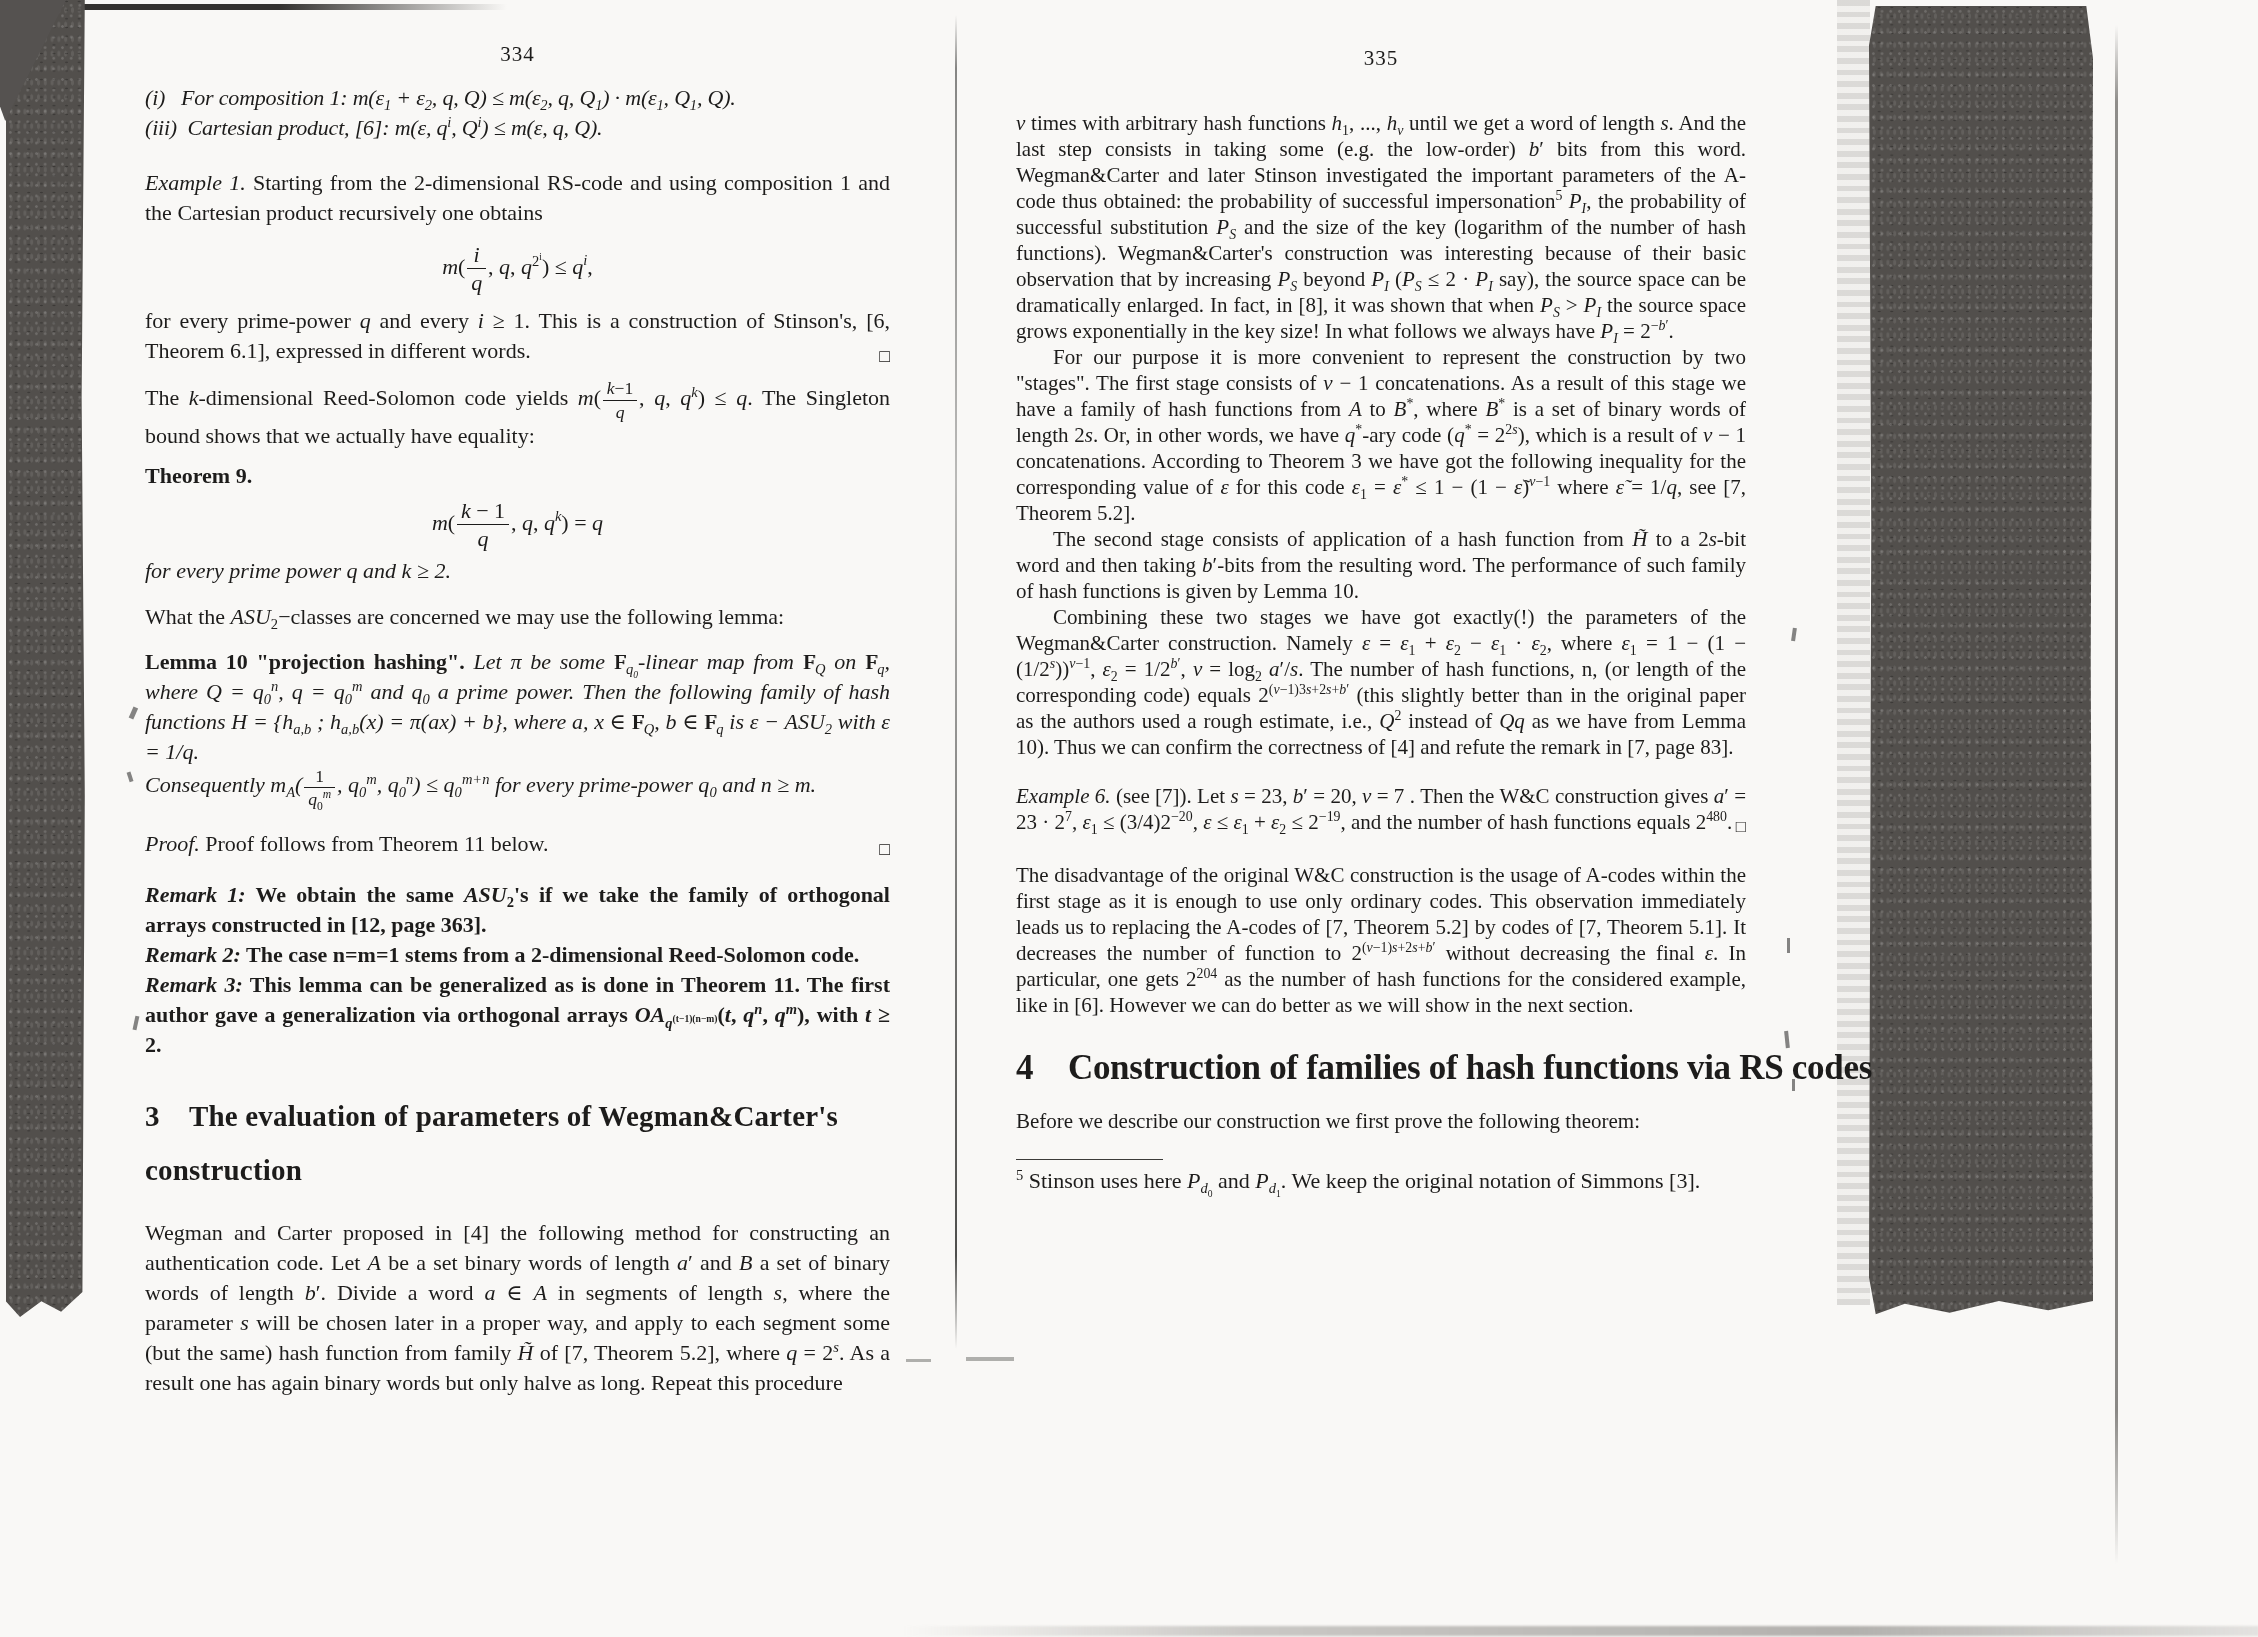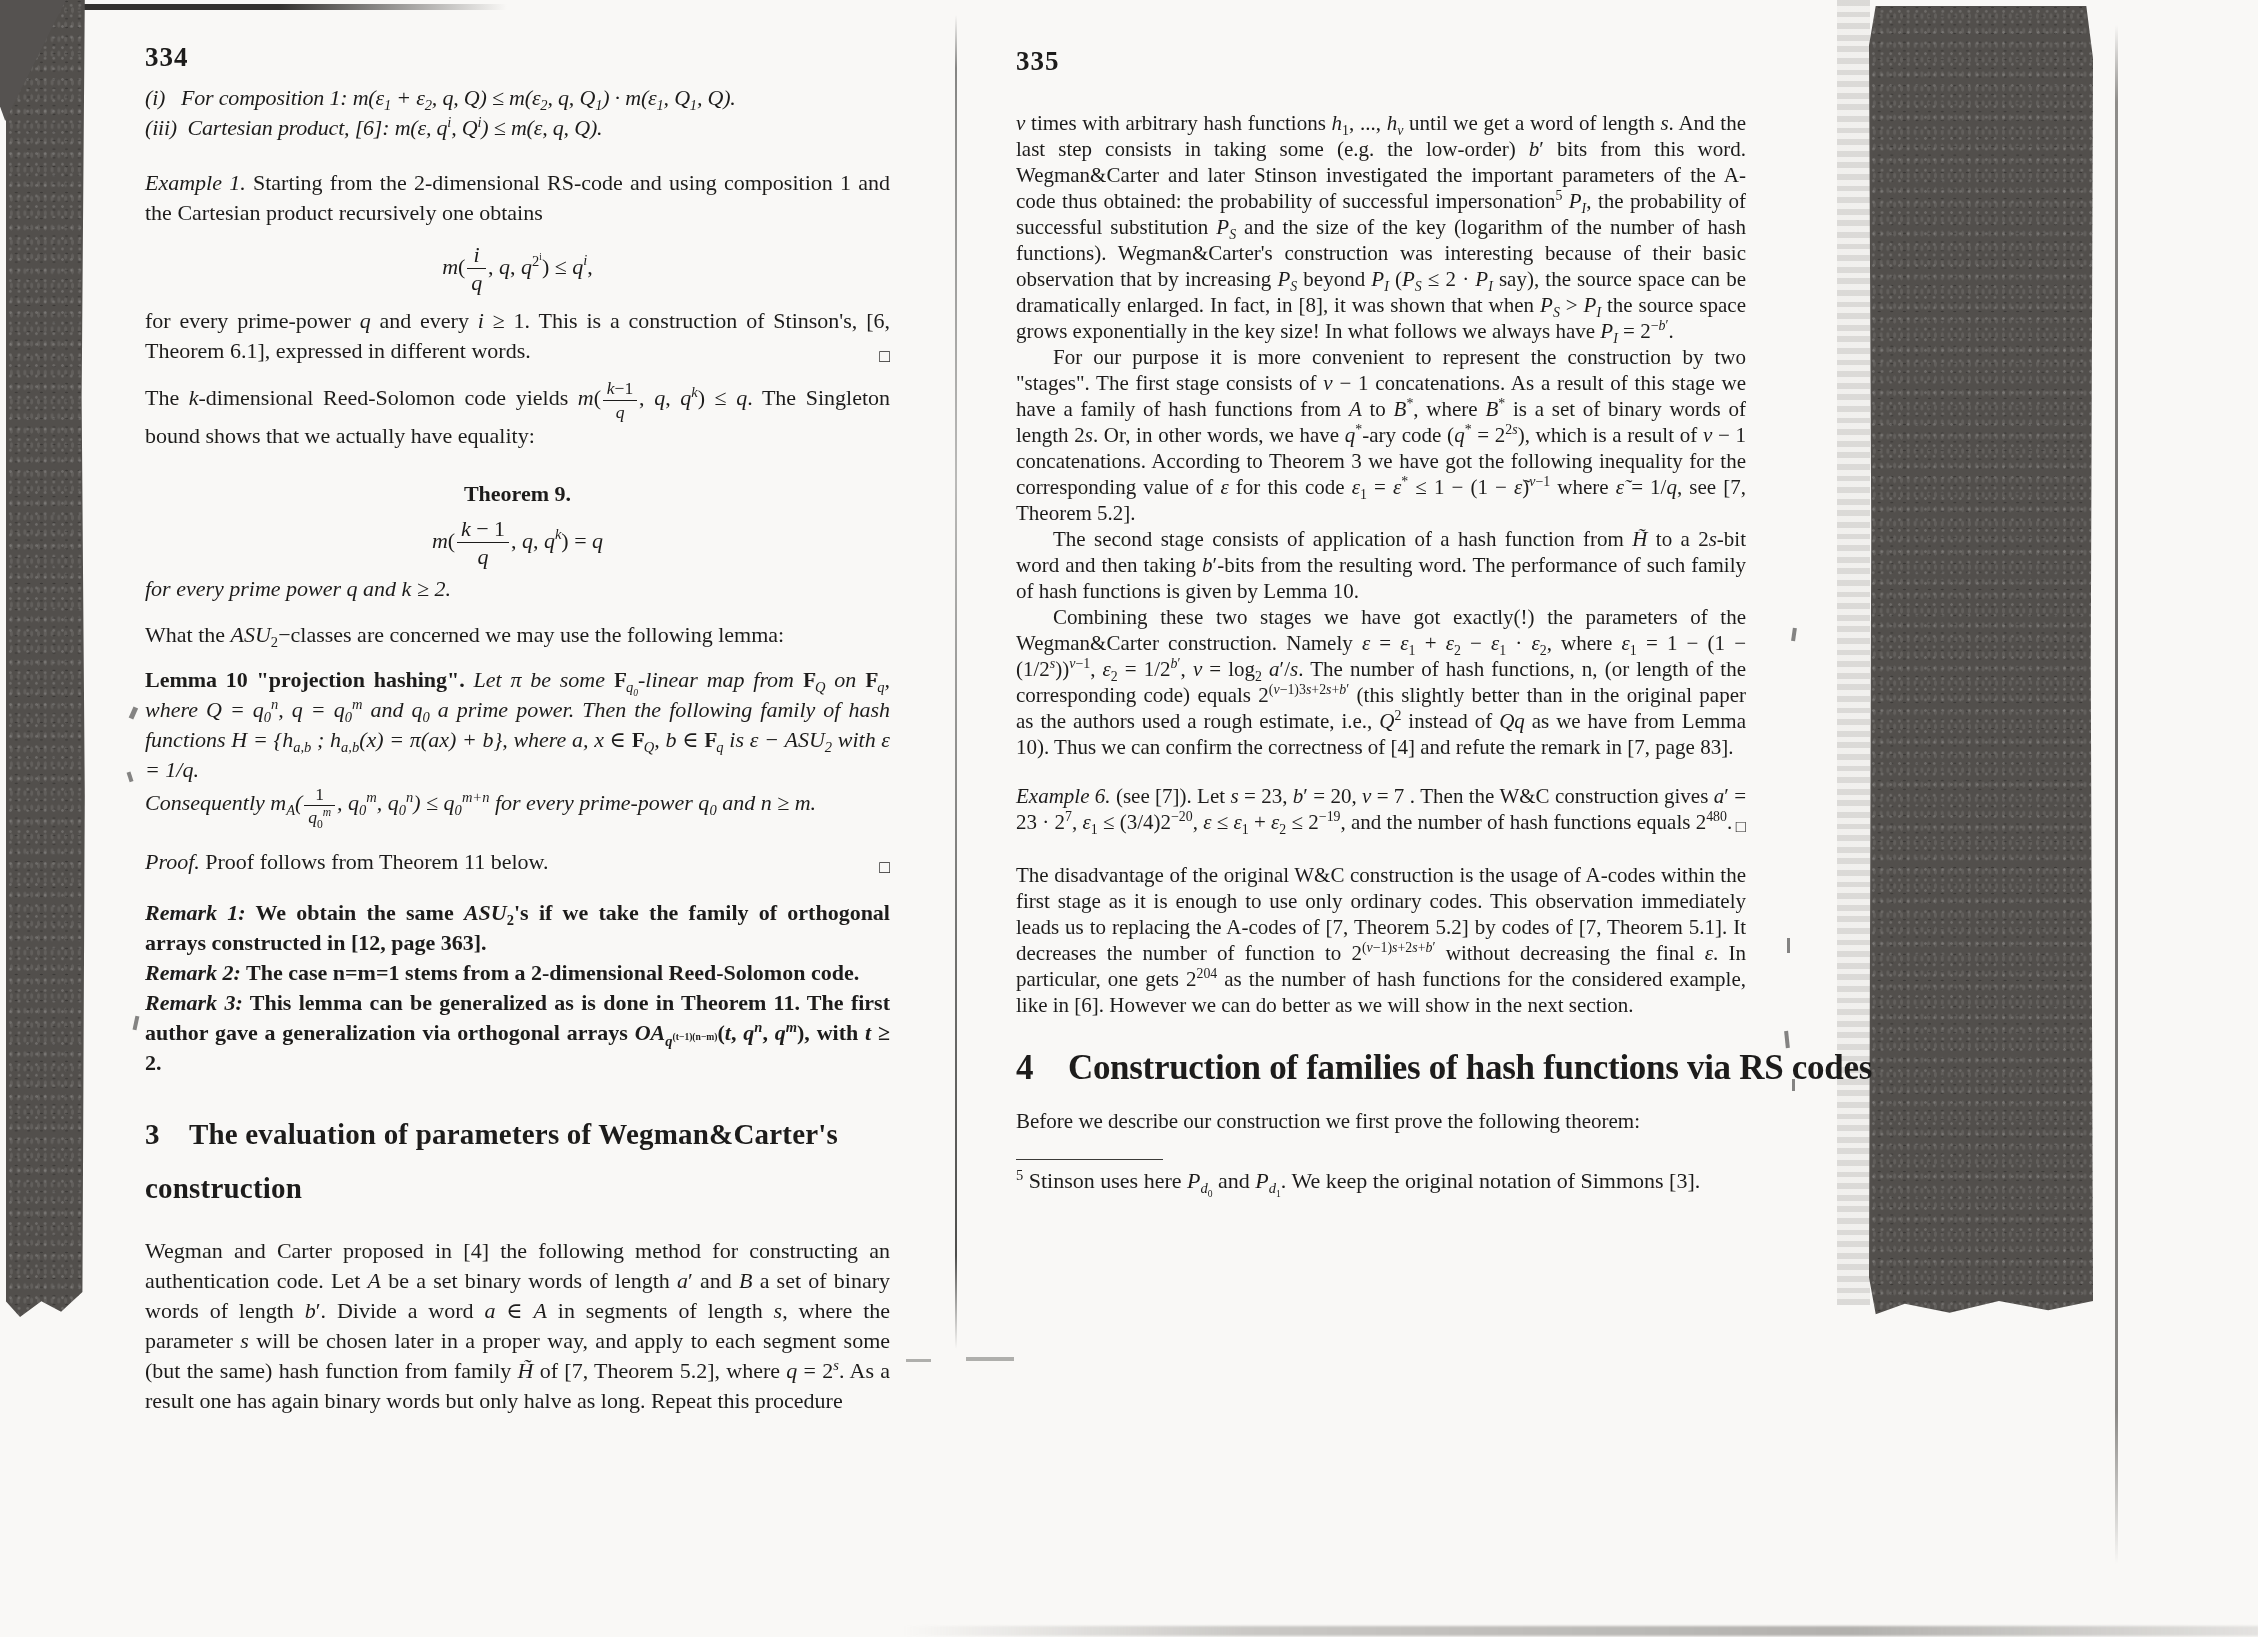--- a/index.html
+++ b/index.html
@@ -31,21 +31,21 @@
         background:linear-gradient(to bottom,rgba(95,95,93,0),rgba(95,95,93,.75) 4%,rgba(110,110,108,.45) 35%,rgba(80,80,78,.8) 70%,rgba(60,60,58,.9) 93%,rgba(95,95,93,0));}
   #bottomStreak{position:absolute;left:903px;top:1626px;width:1356px;height:9.7px;filter:blur(1px);
         background:linear-gradient(to right,rgba(145,142,138,0),rgba(145,142,138,.45) 25%,rgba(120,118,114,.55) 70%,rgba(145,142,138,.2));}
   .dash{position:absolute;background:rgba(115,115,112,.55);}
   .speck{position:absolute;background:rgba(60,60,58,.62);}
 
   
   .page{position:absolute;text-align:justify;}
   #pageL{left:145px;top:83px;width:745px;font-size:22px;line-height:30px;}
   #pageR{left:1016px;top:110px;width:730px;font-size:21px;line-height:26px;}
-  .pageno{position:absolute;font-size:27px;letter-spacing:1px;text-align:left;font-weight:bold;}
+  .pageno{position:absolute;font-size:21px;letter-spacing:1px;text-align:center;}
   #pnL{left:145px;top:42px;width:745px;}
   #pnR{left:1016px;top:46px;width:730px;}
 
   .blk{margin:0;}
   .nowrap{white-space:nowrap;letter-spacing:-0.2px;}
   .ind{text-indent:37px;}
   .formula{text-align:center;}
   .h3{font-weight:bold;font-size:29px;line-height:54px;text-align:left;letter-spacing:0.2px;}
   .h4{font-weight:bold;font-size:35px;letter-spacing:-0.3px;white-space:nowrap;text-align:left;}
   .footnote{font-size:22px;line-height:24px;text-align:left;}
@@ -87,21 +87,21 @@
 
   <div class="page" id="pageL">
     <div class="blk nowrap">
         <div><i>(i)&nbsp;&nbsp;&nbsp;For composition 1: m(ε<sub>1</sub> + ε<sub>2</sub>, q, Q) ≤ m(ε<sub>2</sub>, q, Q<sub>1</sub>) · m(ε<sub>1</sub>, Q<sub>1</sub>, Q).</i></div>
         <div><i>(iii)&nbsp;&nbsp;Cartesian product, [6]: m(ε, q<sup>i</sup>, Q<sup>i</sup>) ≤ m(ε, q, Q).</i></div>
       </div>
     <div class="blk" style="margin-top:25px;"><i>Example 1.</i> Starting from the 2-dimensional RS-code and using composition 1 and the Cartesian product recursively one obtains</div>
     <div class="blk formula" style="margin:15.4px 0 11.6px;"><i>m</i>(<span class="fr"><span class="n"><i>i</i></span><span class="d"><i>q</i></span></span>, <i>q</i>, <i>q</i><sup>2<sup>i</sup></sup>) ≤ <i>q</i><sup><i>i</i></sup>,</div>
     <div class="blk">for every prime-power <i>q</i> and every <i>i</i> ≥ 1. This is a construction of Stinson's, [6, Theorem 6.1], expressed in different words.<span class="qed">□</span></div>
     <div class="blk" style="margin-top:13.5px;">The <i>k</i>-dimensional Reed-Solomon code yields <i>m</i>(<span class="fr fs"><span class="n"><i>k</i>−1</span><span class="d"><i>q</i></span></span>, <i>q</i>, <i>q</i><sup><i>k</i></sup>) ≤ <i>q</i>. The Singleton bound shows that we actually have equality:</div>
-    <div class="blk" style="margin-top:28px;text-align:center;"><b>Theorem 9.</b></div>
+    <div class="blk" style="margin-top:10px;text-align:left;"><b>Theorem 9.</b></div>
     <div class="blk formula" style="margin:7.7px 0 5.8px;"><i>m</i>(<span class="fr"><span class="n"><i>k</i> − 1</span><span class="d"><i>q</i></span></span>, <i>q</i>, <i>q</i><sup><i>k</i></sup>) = <i>q</i></div>
     <div class="blk" style="text-align:left;"><i>for every prime power q and k ≥ 2.</i></div>
     <div class="blk" style="margin-top:16.4px;">What the <i>ASU</i><sub>2</sub>−classes are concerned we may use the following lemma:</div>
     <div class="blk" style="margin-top:14.5px;"><b>Lemma 10 "projection hashing".</b> <i>Let π be some <span class="bb">F</span><sub>q<sub>0</sub></sub>-linear map from <span class="bb">F</span><sub>Q</sub> on <span class="bb">F</span><sub>q</sub>, where Q = q<sub>0</sub><sup>n</sup>, q = q<sub>0</sub><sup>m</sup> and q<sub>0</sub> a prime power. Then the following family of hash functions H = {h<sub>a,b</sub> ; h<sub>a,b</sub>(x) = π(ax) + b}, where a, x ∈ <span class="bb">F</span><sub>Q</sub>, b ∈ <span class="bb">F</span><sub>q</sub> is ε − ASU<sub>2</sub> with ε = 1/q.</i><br><i>Consequently m<sub>A</sub>(</i><span class="fr fs"><span class="n">1</span><span class="d"><i>q</i><sub>0</sub><sup><i>m</i></sup></span></span><i>, q<sub>0</sub><sup>m</sup>, q<sub>0</sub><sup>n</sup>) ≤ q<sub>0</sub><sup>m+n</sup> for every prime-power q<sub>0</sub> and n ≥ m.</i></div>
     <div class="blk" style="margin-top:21px;"><i>Proof.</i> Proof follows from Theorem 11 below.<span class="qed">□</span></div>
     <div class="blk" style="margin-top:21px;font-weight:bold;">
         <div><i>Remark 1:</i> We obtain the same <i>ASU</i><sub>2</sub>'s if we take the family of orthogonal arrays constructed in [12, page 363].</div>
         <div><i>Remark 2:</i> The case n=m=1 stems from a 2-dimensional Reed-Solomon code.</div>
         <div><i>Remark 3:</i> This lemma can be generalized as is done in Theorem 11. The first author gave a generalization via orthogonal arrays <i>OA</i><sub><i>q</i><sup>(t−1)(n−m)</sup></sub>(<i>t</i>, <i>q</i><sup><i>n</i></sup>, <i>q</i><sup><i>m</i></sup>), with <i>t</i> ≥ 2.</div>
       </div>

